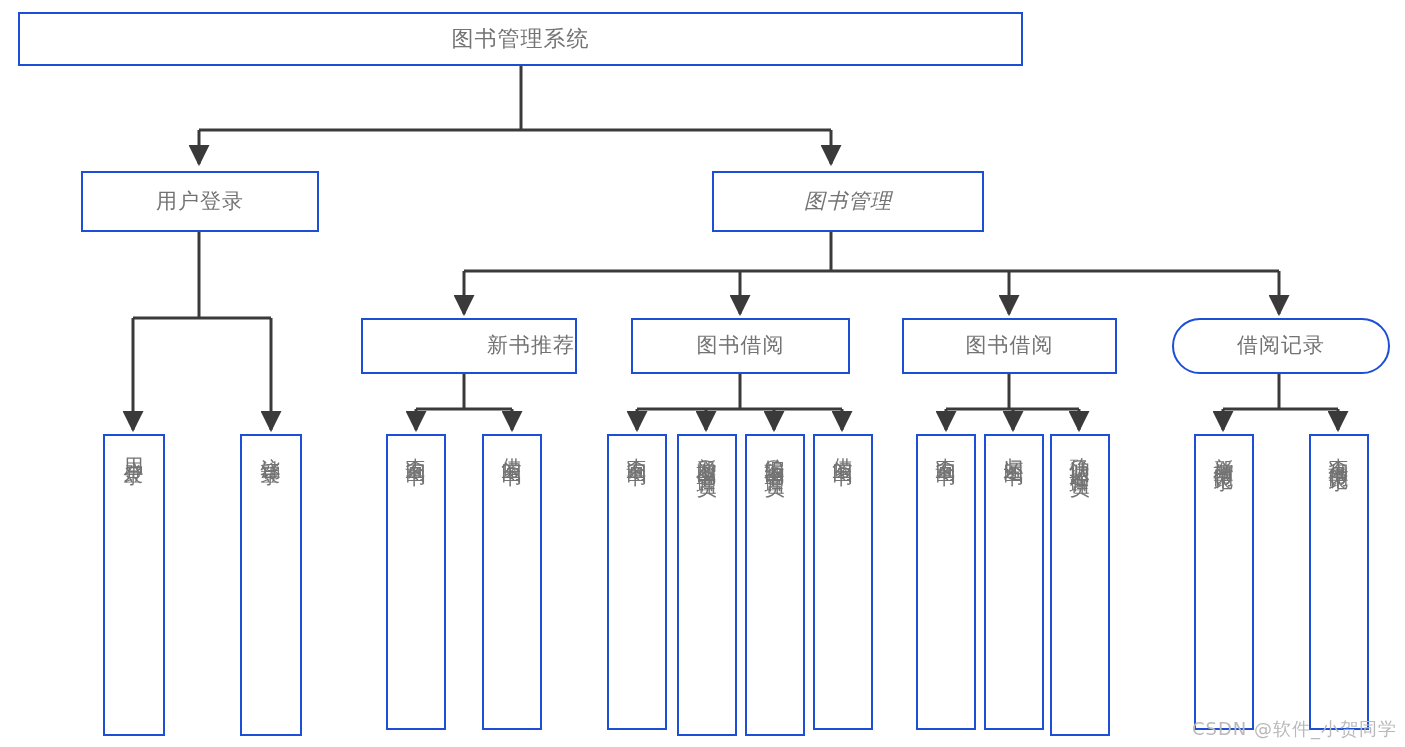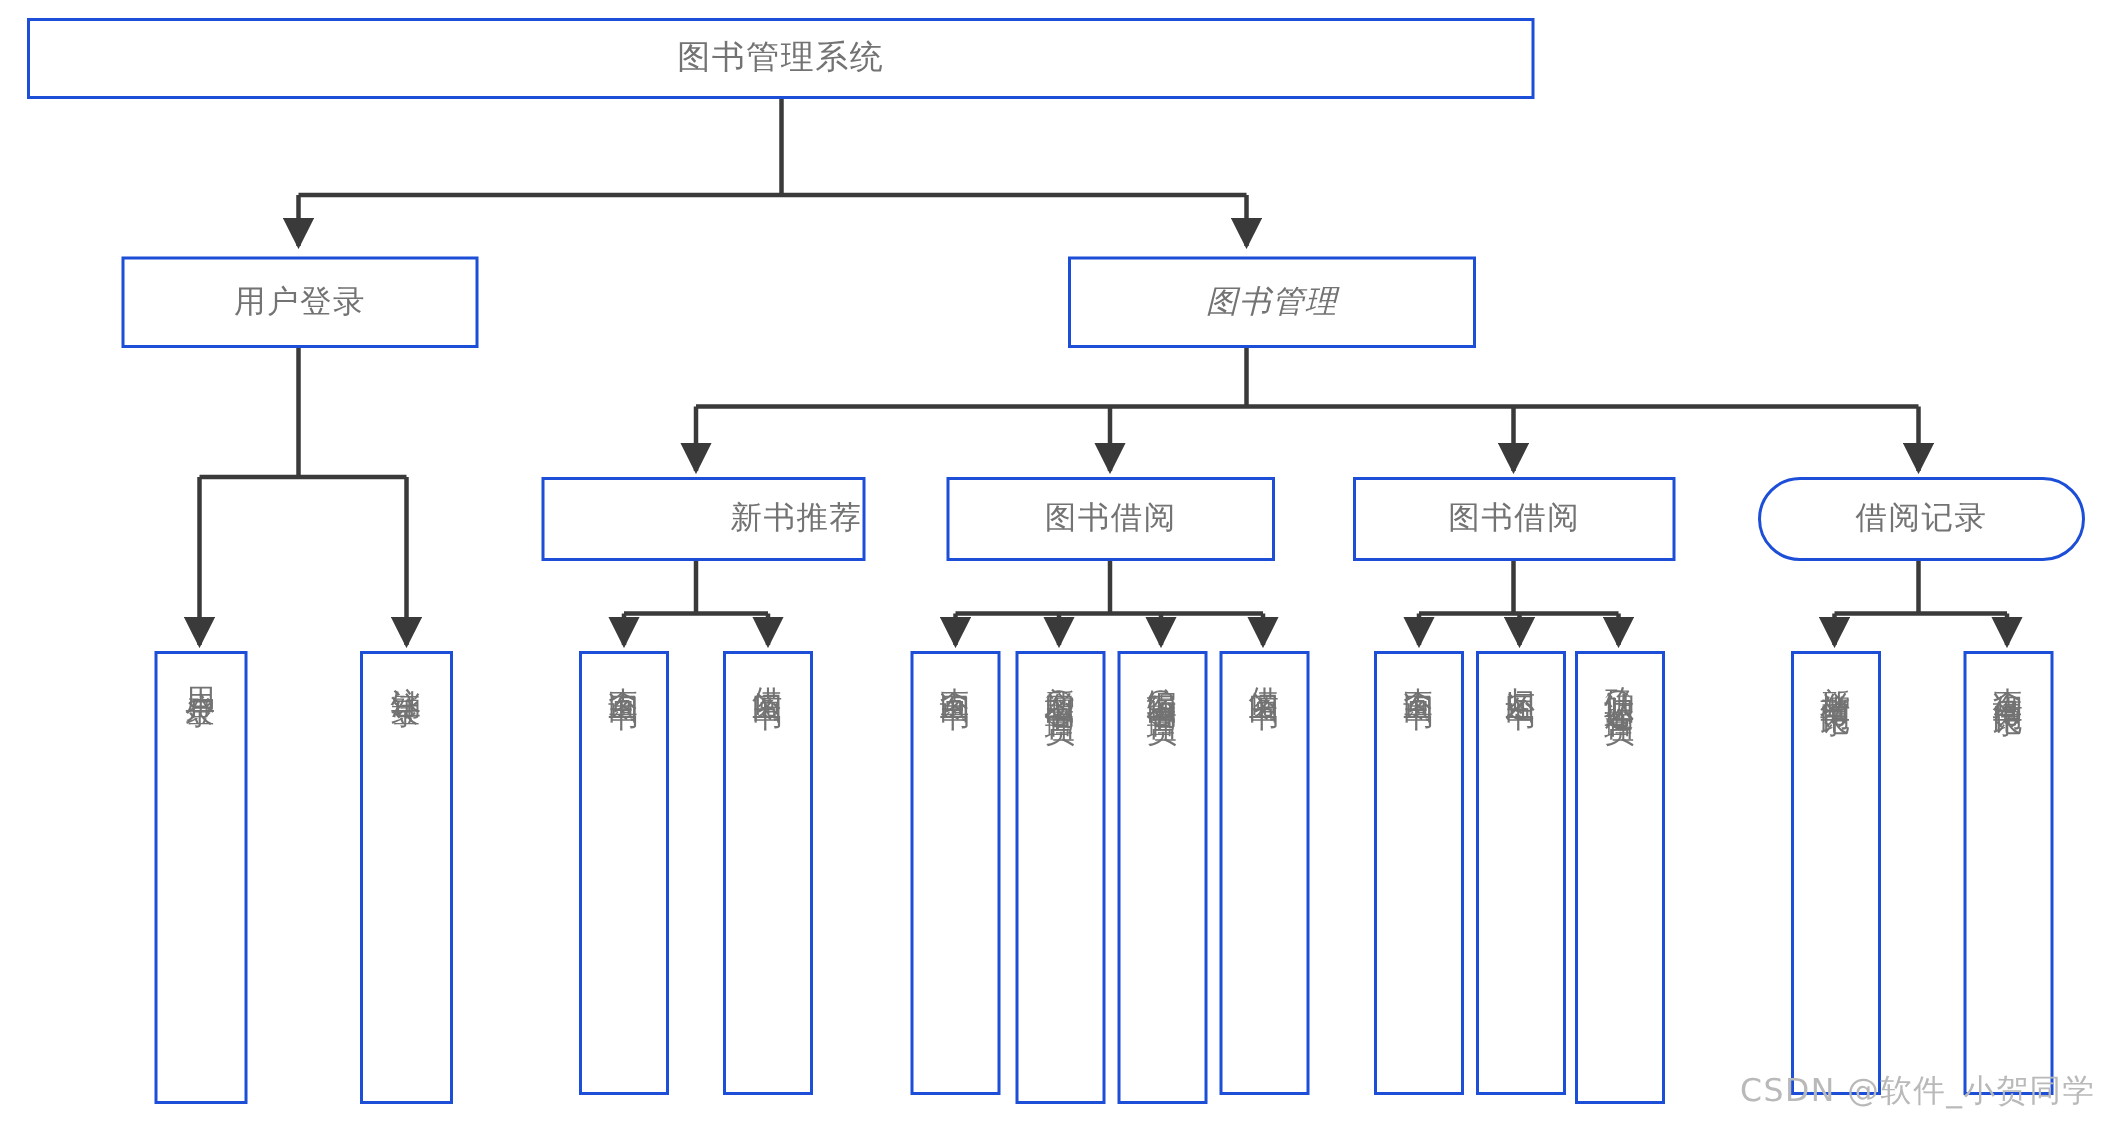--- a/index.html
+++ b/index.html
@@ -55,21 +55,21 @@
     -webkit-text-orientation: upright;
     letter-spacing: 3px;
     line-height: 1;
     white-space: nowrap;
     display: block;
   }
   .watermark {
     position: absolute;
     right: 8px;
     bottom: 6px;
-    font-size: 21px;
+    font-size: 18px;
     color: #b9b9b9;
     letter-spacing: 1px;
     white-space: nowrap;
     z-index: 5;
   }
 </style>
 </head>
 <body>
 
 <div id="canvas">

